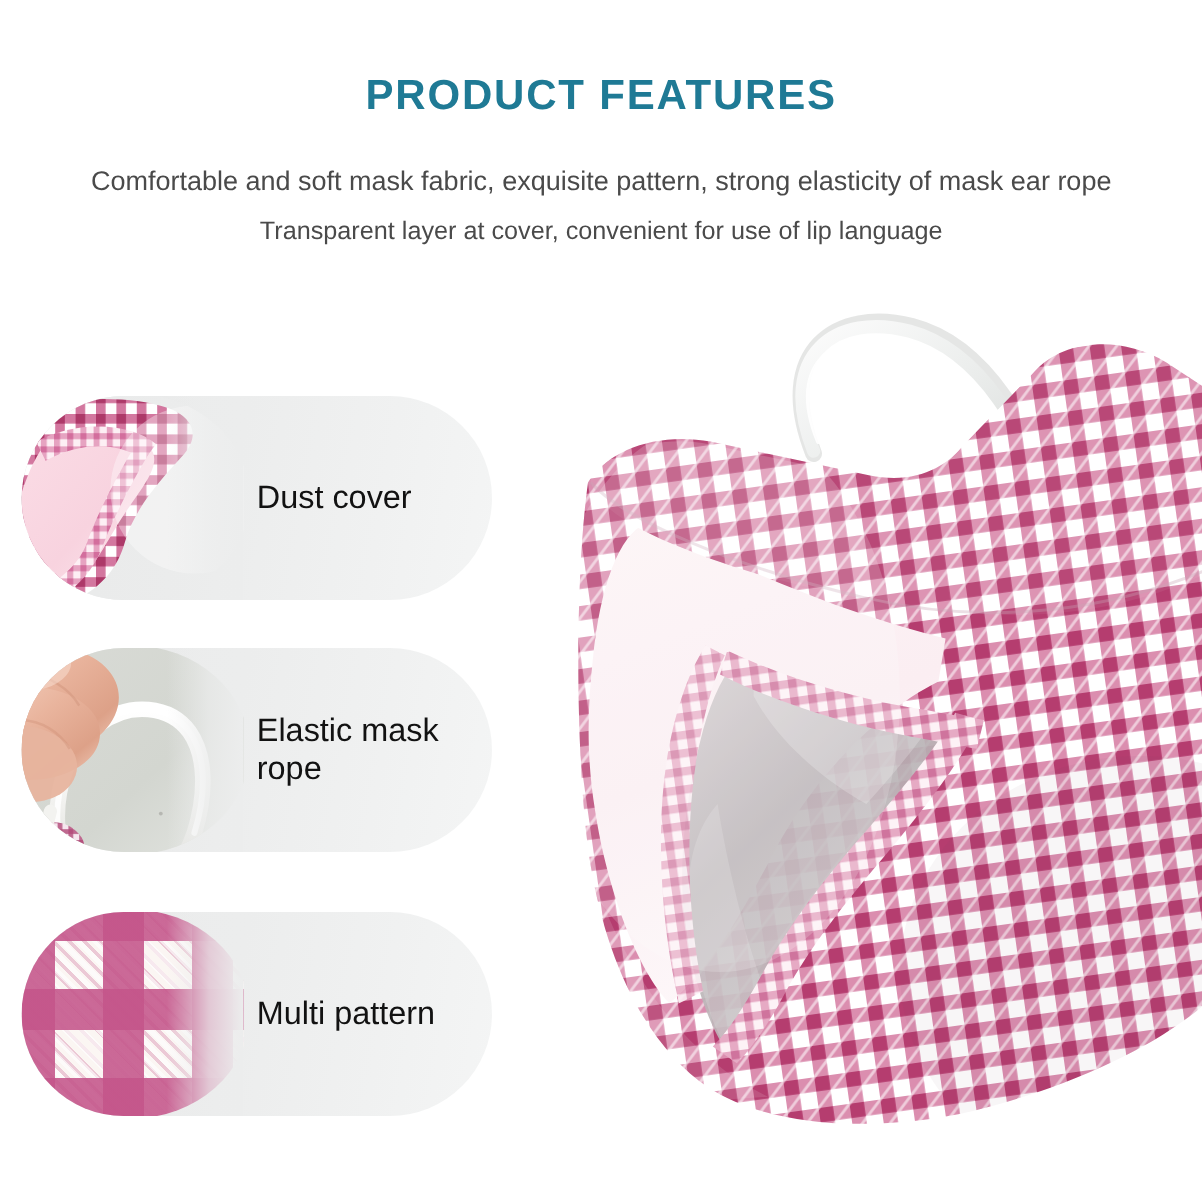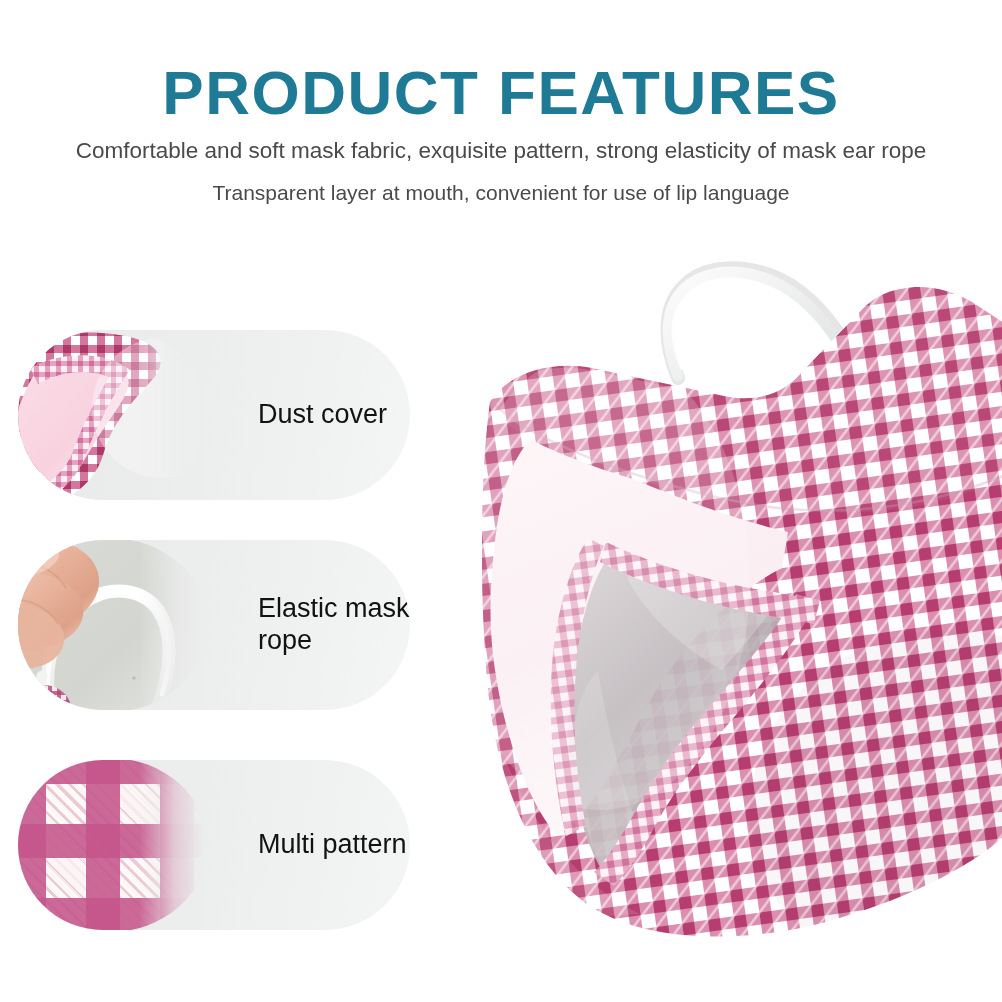--- a/index.html
+++ b/index.html
@@ -26,21 +26,21 @@
     top: 0;
     width: 1002px;
     height: 230px;
   }
   #page-title {
     position: absolute;
     left: 0;
     top: 62px;
     width: 1002px;
     text-align: center;
-    font-size: 62px;
+    font-size: 35px;
     font-weight: bold;
     letter-spacing: 1.5px;
     color: #1f7a95;
     line-height: 1;
     white-space: nowrap;
   }
   .subtitle-line {
     position: absolute;
     left: 0;
     width: 1002px;
@@ -66,21 +66,20 @@
   #pill-elastic-rope  { left: 18px; top: 540px; }
   #pill-multi-pattern { left: 18px; top: 760px; }
 
   .pill-label {
     position: absolute;
     left: 196px;
     width: 190px;
     color: #121212;
     font-size: 27px;
     line-height: 1.18;
-    margin-left: 44px;
   }
   .pill-label.single {
     top: 50%;
     transform: translateY(-50%);
   }
   .pill-label.two-line {
     top: 50%;
     transform: translateY(-50%);
   }
 
@@ -138,21 +137,21 @@
   #mask-svg { display: block; }
 </style>
 </head>
 <body>
 
 <div id="page">
 
   <div id="header">
     <div id="page-title">PRODUCT FEATURES</div>
     <div id="subtitle-1" class="subtitle-line">Comfortable and soft mask fabric, exquisite pattern, strong elasticity of mask ear rope</div>
-    <div id="subtitle-2" class="subtitle-line">Transparent layer at mouth, convenient for use of lip language</div>
+    <div id="subtitle-2" class="subtitle-line">Transparent layer at cover, convenient for use of lip language</div>
   </div>
 
   <div id="pill-dust-cover" class="feature-pill">
 
     <div class="pill-photo">
       <div class="pill-photo-inner">
         <svg width="196" height="174" viewBox="0 0 196 174">
           <defs>
             <clipPath id="ovalClip1">
               <ellipse cx="98" cy="87" rx="98" ry="87"></ellipse>

